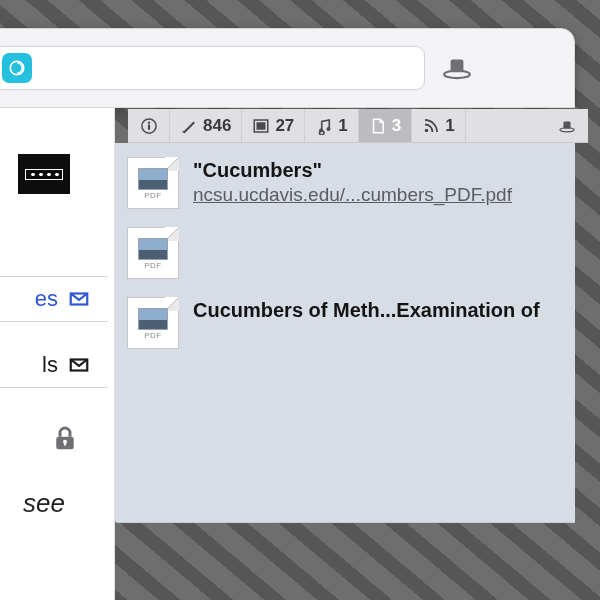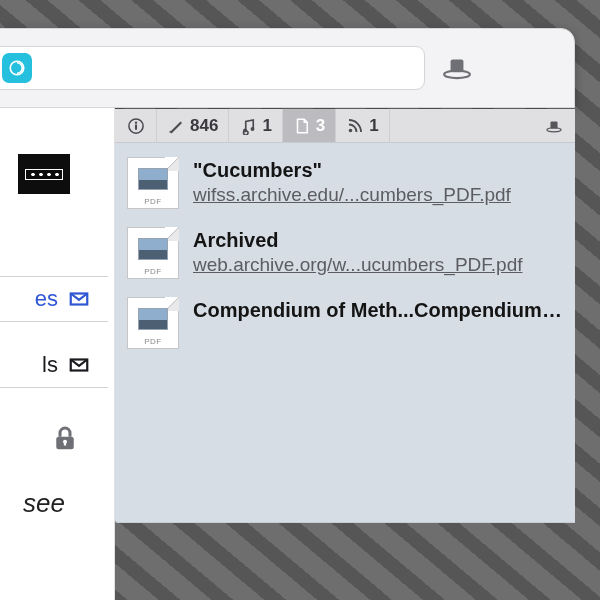--- a/index.html
+++ b/index.html
@@ -36,21 +36,21 @@
   .favbadge {
     width: 30px; height: 30px; border-radius: 7px; background: #25c0de;
     display: flex; align-items: center; justify-content: center; color: #fff;
   }
   .tophat {
     width: 44px; height: 38px; margin-left: 10px; display: flex; align-items: center; justify-content: center;
   }
 
   
   .toolbar {
-    position: absolute; left: 115px; top: 109px; width: 460px; height: 34px;
+    position: absolute; left: 128px; top: 109px; width: 460px; height: 34px;
     background: #e0e0e3; display: flex; align-items: stretch;
     border-bottom: 1px solid #c9c9cd;
   }
   .toolbar .tbtn {
     display: flex; align-items: center; justify-content: center; gap: 5px;
     padding: 0 10px; font-size: 17px; font-weight: 600; color: #3a3a3e;
     border-right: 1px solid #cfcfd3; position: relative; min-width: 42px;
   }
   .toolbar .tbtn.active { background: #bcbcc0; color: #fff; }
   .toolbar .tbtn.active .tbcount { color: #fff; }
@@ -75,21 +75,21 @@
   .thumb::before {
     content: ""; position: absolute; right: -1px; top: -1px; width: 14px; height: 14px;
     background: linear-gradient(135deg, #fff 0 48%, #c6c6c9 50% 52%, #e9e9eb 54% 100%);
   }
   .thumb .pic {
     position: absolute; left: 10px; top: 10px; width: 30px; height: 22px;
     background: linear-gradient(#8faecd 0 55%, #4c5f73 55% 100%);
     border: 1px solid #97a3b0;
   }
   .thumb .pdflabel {
-    font-size: 8px; letter-spacing: 0.5px; color: #8a8a8f; padding-bottom: 2px;
+    font-size: 8px; letter-spacing: 0.5px; color: #8a8a8f; padding-bottom: 8px;
   }
   .docmeta { flex: 1; min-width: 0; padding-top: 2px; }
   .doctitle { font-size: 20px; font-weight: 700; color: #141414; white-space: nowrap; overflow: hidden; text-overflow: ellipsis; }
   .docurl { font-size: 19px; color: #5c5c63; text-decoration: underline; white-space: nowrap; overflow: hidden; text-overflow: ellipsis; margin-top: 2px; }
 
   
   .sidebar {
     position: absolute; left: -20px; top: 108px; width: 135px; height: 492px;
     background: #ffffff; border-right: 1px solid #e1e1e4;
   }
@@ -159,20 +159,27 @@
   </div>
   <div class="tbtn">
     <svg viewBox="0 0 24 24" width="19" height="19">
       <path d="M4 20 L10 14 L18 6 L20 8 L12 16 L6 22 Z" fill="#4a4a4f"></path>
       <path d="M3 21 L6 20 L4 18 Z" fill="#4a4a4f"></path>
     </svg>
     <span class="tbcount">846</span>
   </div>
   <div class="tbtn">
     <svg viewBox="0 0 24 24" width="19" height="19">
+      <rect x="3" y="4" width="18" height="16" fill="none" stroke="#4a4a4f" stroke-width="2"></rect>
+      <rect x="6" y="7" width="12" height="10" fill="#4a4a4f"></rect>
+    </svg>
+    <span class="tbcount">27</span>
+  </div>
+  <div class="tbtn">
+    <svg viewBox="0 0 24 24" width="19" height="19">
       <path d="M9 18 a3 3 0 1 0 0.01 0 M9 18 V6 L19 4 V15" fill="none" stroke="#4a4a4f" stroke-width="2.2" stroke-linecap="round"></path>
       <circle cx="18" cy="16" r="2.6" fill="#4a4a4f"></circle>
       <circle cx="8" cy="18" r="2.6" fill="#4a4a4f"></circle>
     </svg>
     <span class="tbcount">1</span>
   </div>
   <div class="tbtn active">
     <svg viewBox="0 0 24 24" width="19" height="19">
       <path d="M6 3 H15 L19 7 V21 H6 Z" fill="none" stroke="#fff" stroke-width="2"></path>
       <path d="M15 3 V7 H19" fill="none" stroke="#fff" stroke-width="2"></path>
@@ -197,40 +204,36 @@
 </div>
 
 <div class="panel">
   <div class="doc">
     <div class="thumb">
       <div class="pic"></div>
       <div class="pdflabel">PDF</div>
     </div>
     <div class="docmeta">
       <div class="doctitle">"Cucumbers"</div>
-      <div class="docurl">wifss.archive.edu/...cumbers_PDF.pdf</div>
+      <div class="docurl">ncsu.ucdavis.edu/...cumbers_PDF.pdf</div>
     </div>
   </div>
   <div class="doc">
     <div class="thumb">
       <div class="pic"></div>
       <div class="pdflabel">PDF</div>
     </div>
-    <div class="docmeta">
-      <div class="doctitle">Archived</div>
-      <div class="docurl">web.archive.org/w...ucumbers_PDF.pdf</div>
-    </div>
   </div>
   <div class="doc">
     <div class="thumb">
       <div class="pic"></div>
       <div class="pdflabel">PDF</div>
     </div>
     <div class="docmeta">
-      <div class="doctitle">Compendium of Meth...Compendium of</div>
+      <div class="doctitle">Cucumbers of Meth...Examination of</div>
     </div>
   </div>
 </div>
 
 <div class="sidebar">
   <div class="side-darksq">
       <div class="dots"></div>
     </div>
 
   <div class="siderow r1">

